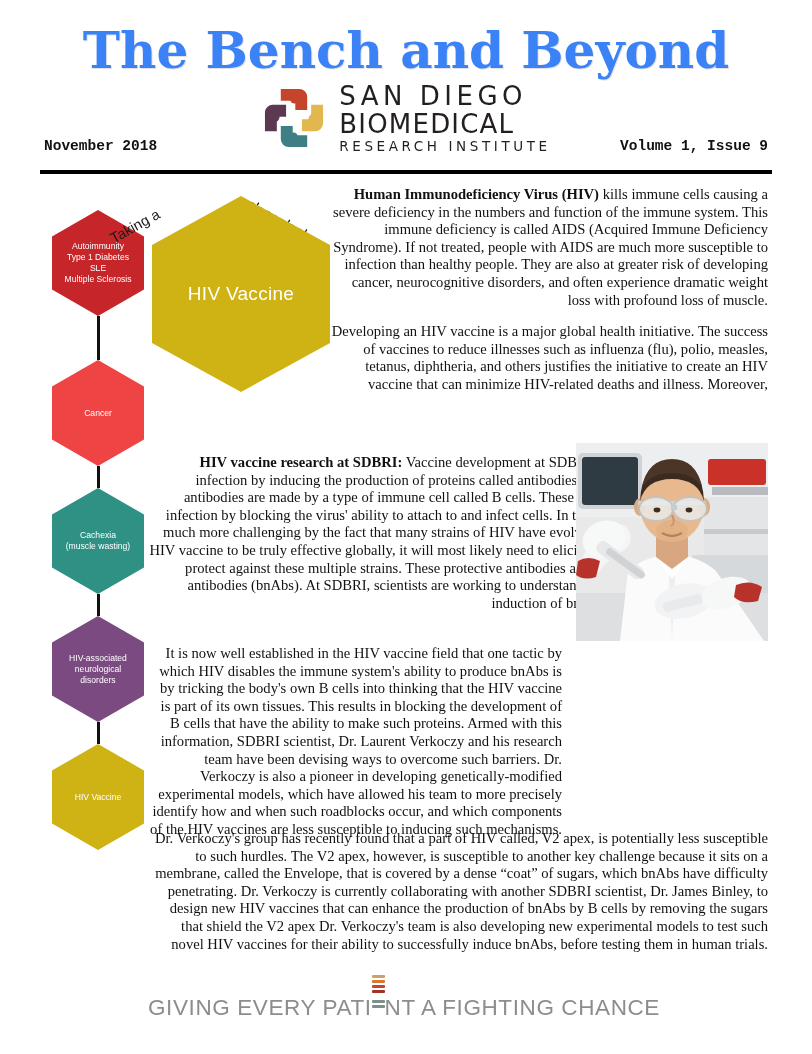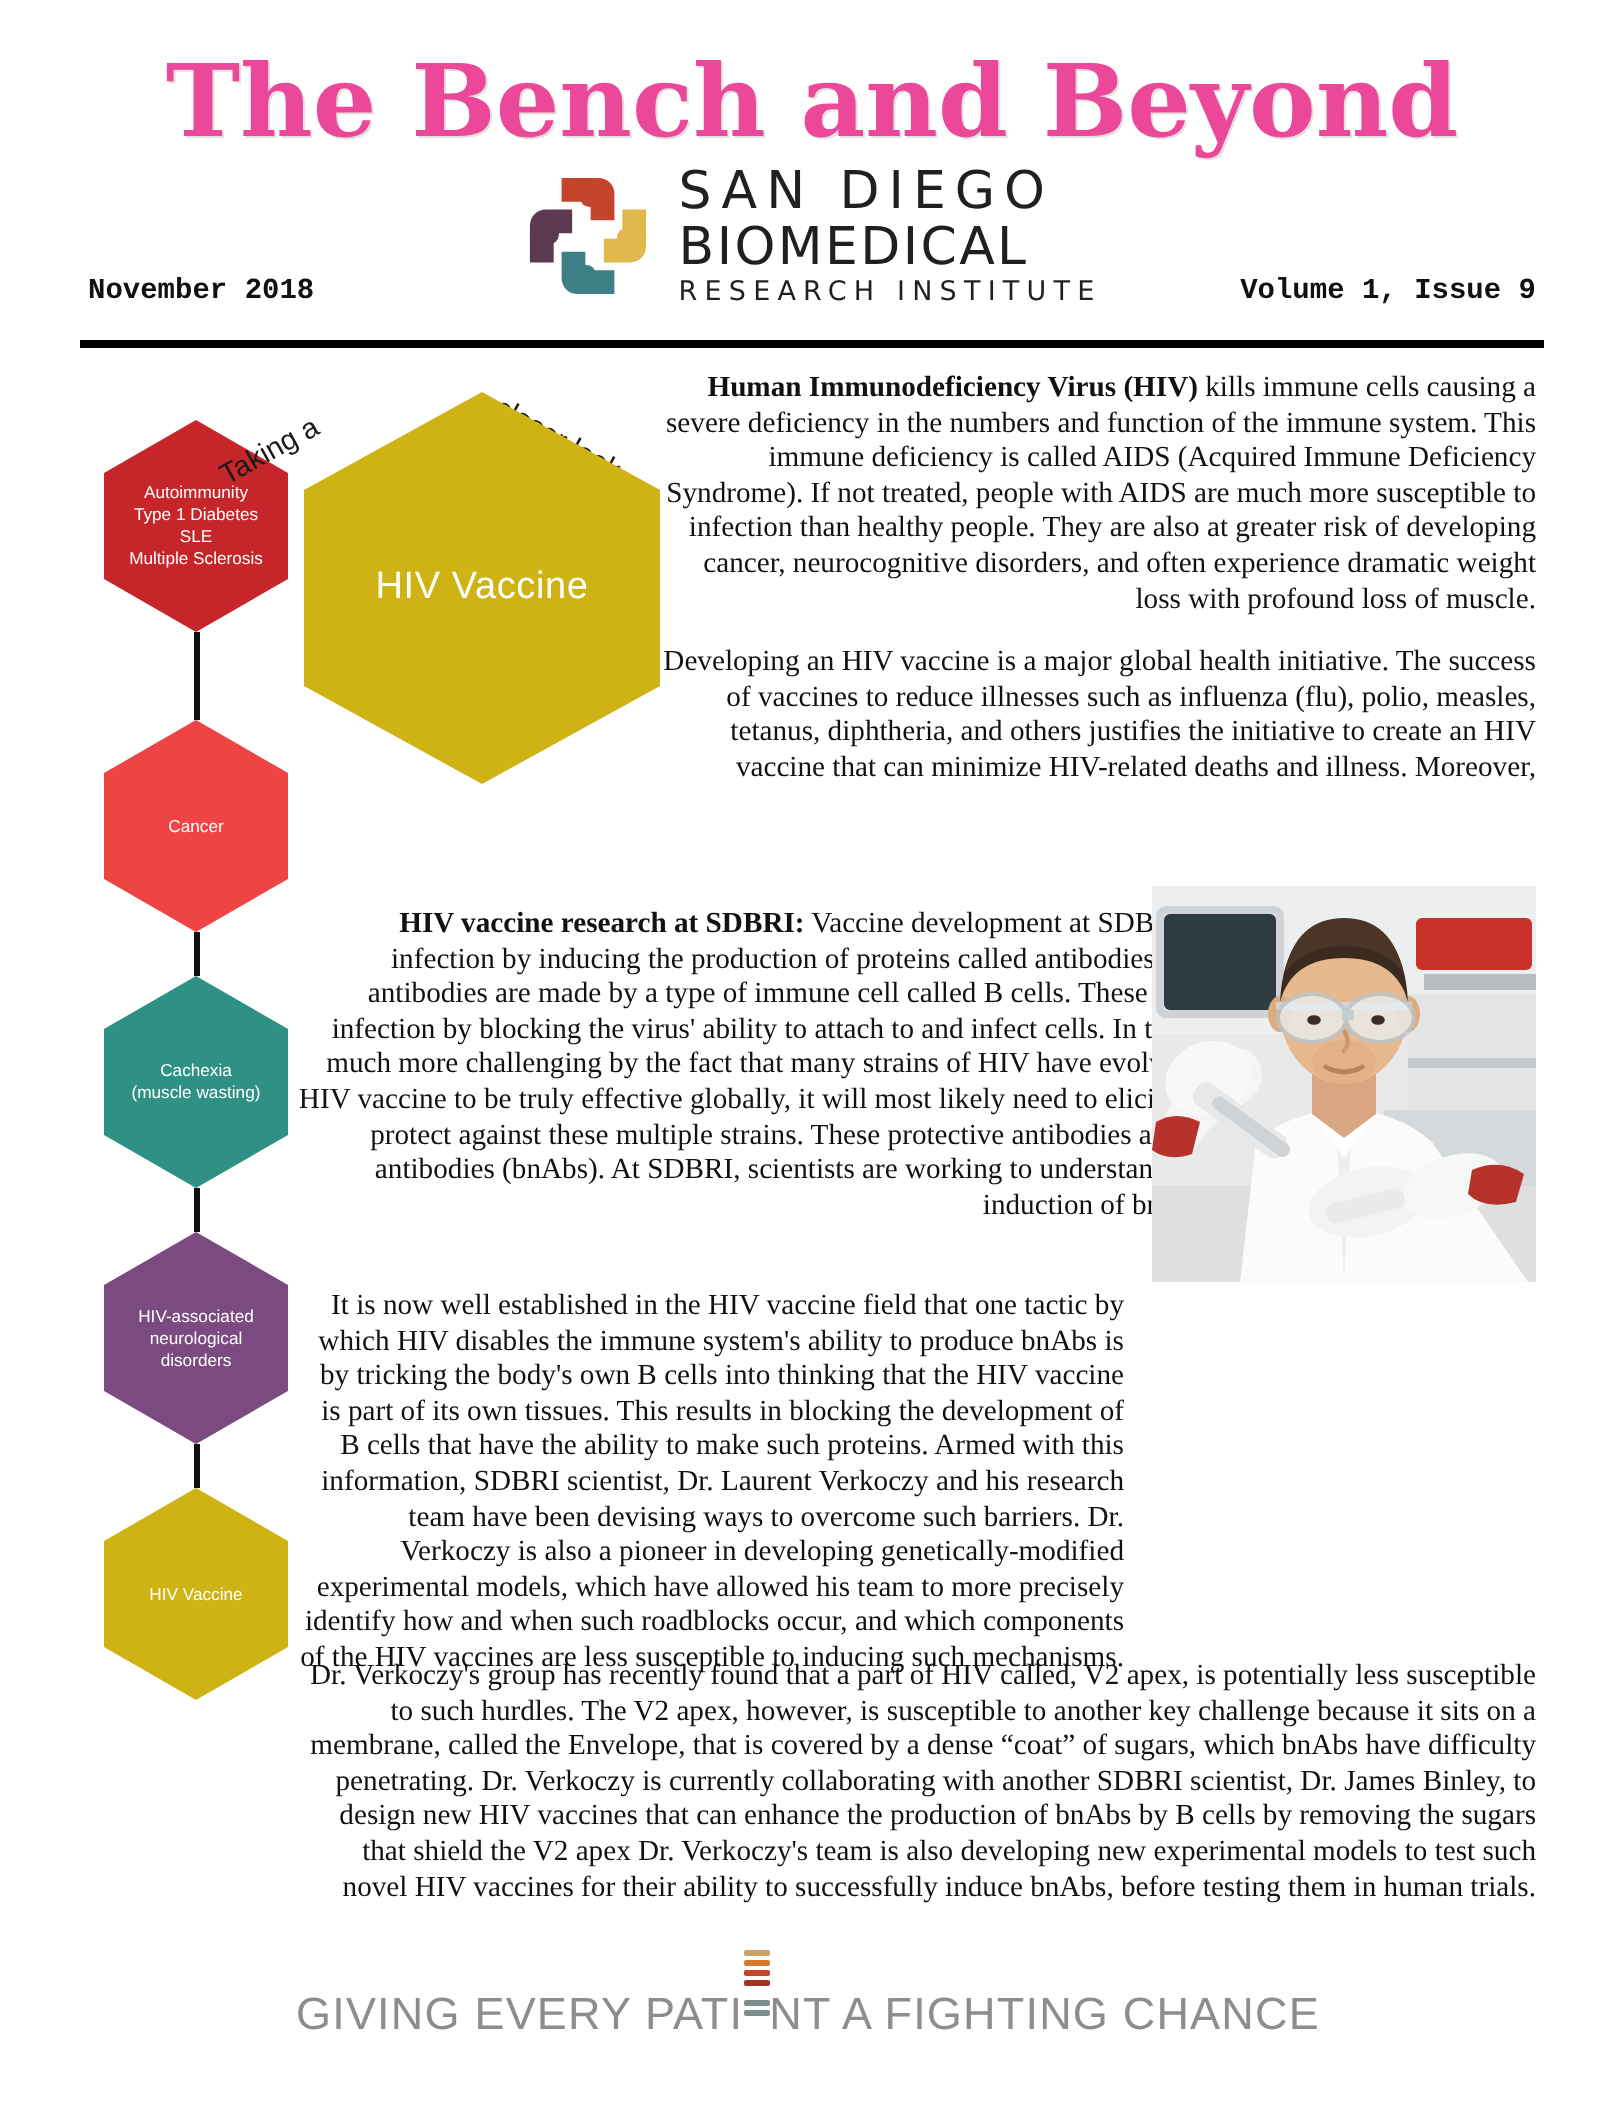--- a/index.html
+++ b/index.html
@@ -11,21 +11,21 @@
     font-family: "Liberation Serif", serif;
     overflow: hidden;
     position: relative;
   }
 
   .page { position: relative; width: 812px; height: 1054px; padding: 0 44px; }
 
   
   .masthead-title {
     text-align: center;
-    color: #ec4899;
+    color: #3b82f6;
     font-family: "DejaVu Serif", serif;
     font-weight: bold;
     font-size: 50px;
     letter-spacing: 0px;
     line-height: 1.0;
     padding-top: 26px;
     text-shadow: 1px 1px 0 rgba(120,120,120,.22);
   }
 
   .logo-row {

